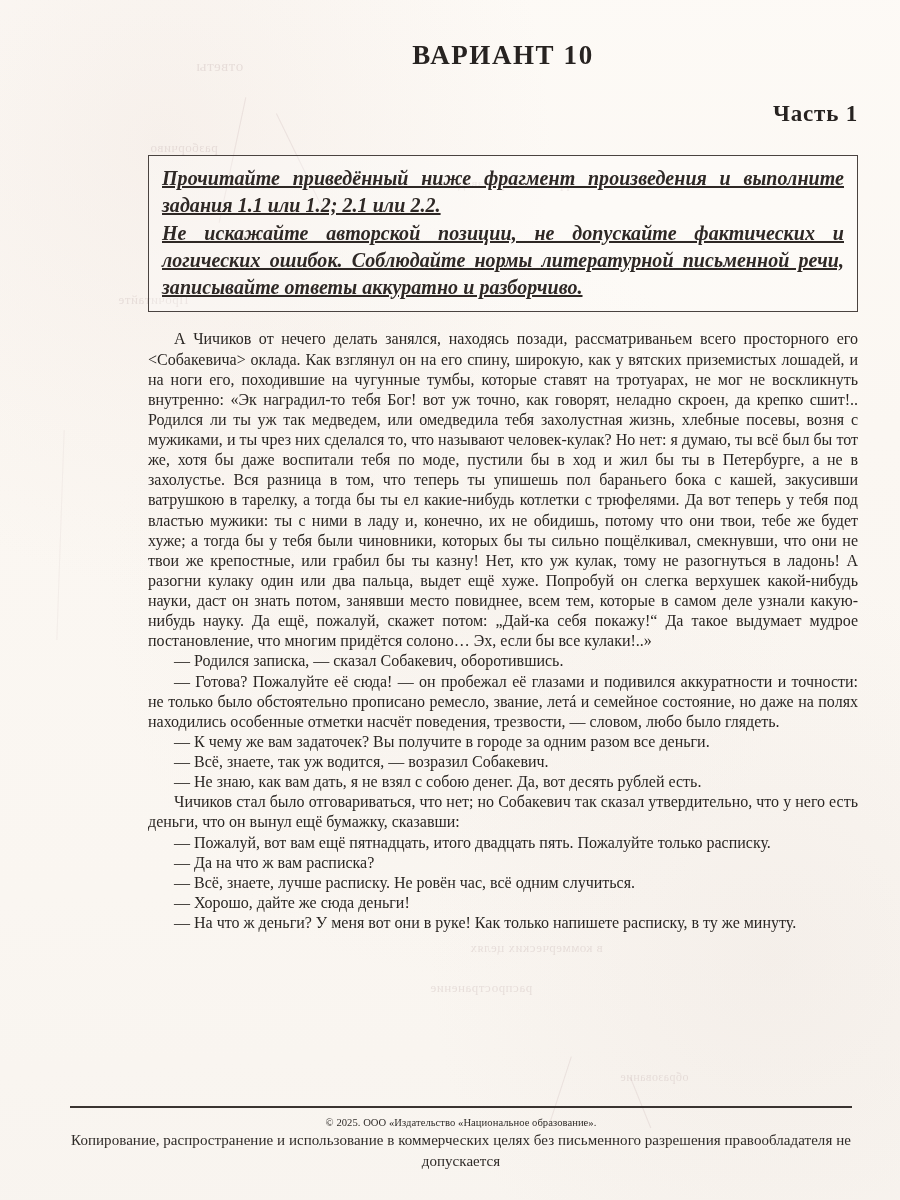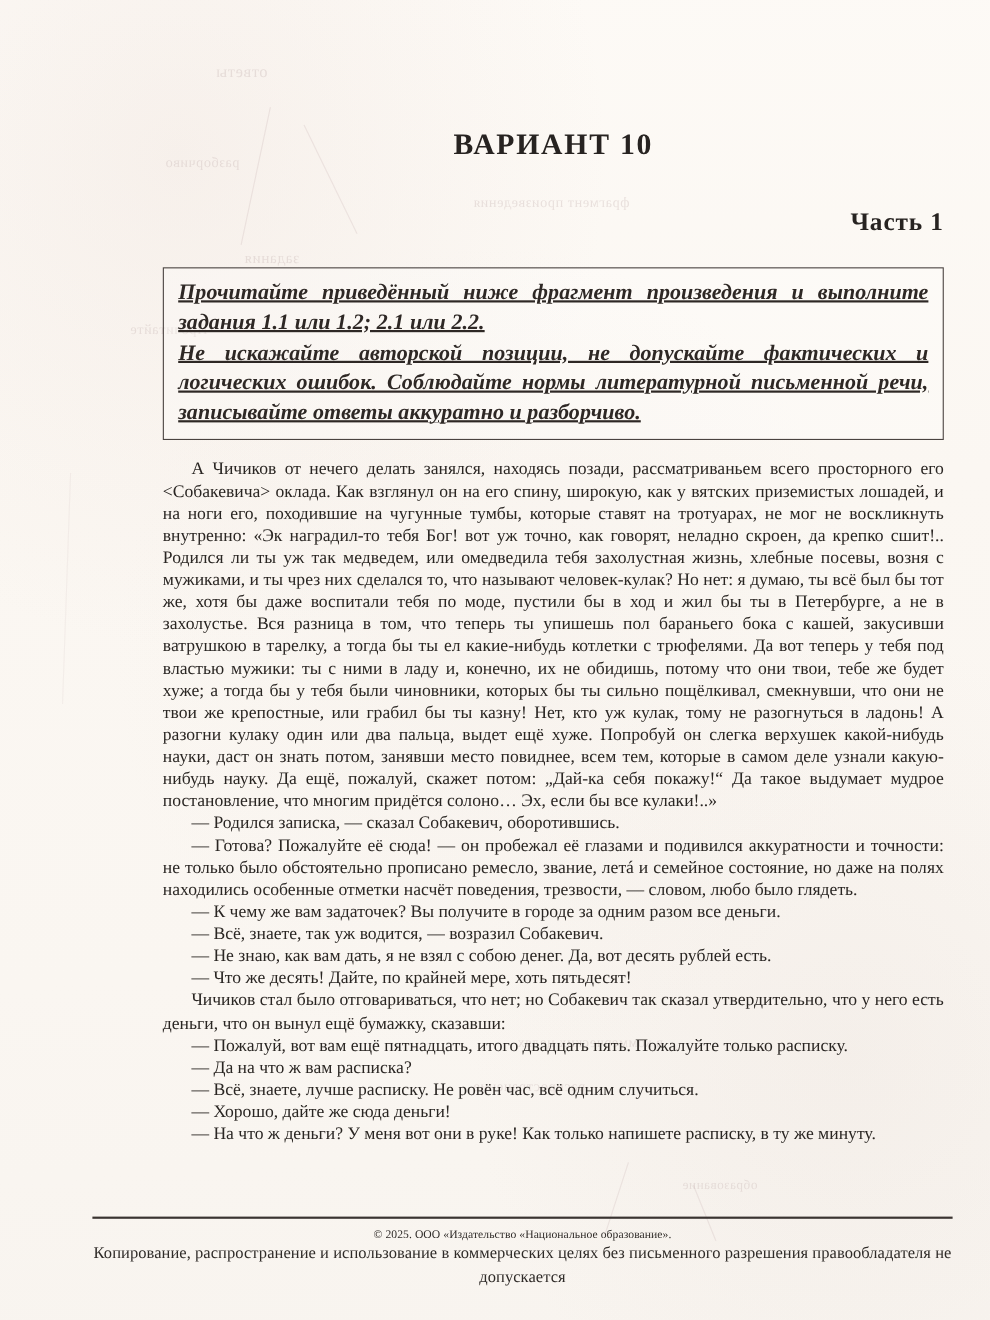--- a/index.html
+++ b/index.html
@@ -60,22 +60,22 @@
 
   .content {
     position: absolute;
     left: 148px;
     top: 0;
     width: 710px;
   }
 
   
   .variant-title {
-    margin: 12px;
-    padding-top: 104px;
+    margin: 0;
+    padding-top: 40px;
     text-align: center;
     font-size: 27px;
     font-weight: bold;
     letter-spacing: 1.6px;
     color: #272321;
   }
   .part-title {
     margin: 0;
     padding-top: 30px;
     text-align: right;
@@ -116,21 +116,21 @@
   .body-text p {
     margin: 0;
     text-indent: 26px;
     text-align: justify;
   }
   .body-text p.last-line { text-align: left; }
 
   
   .footer {
     position: absolute;
-    left: 84px;
+    left: 70px;
     top: 1106px;
     width: 782px;
   }
   .footer-rule {
     height: 1.5px;
     background: #3a3431;
     width: 100%;
   }
   .footer-line {
     text-align: center;
@@ -172,21 +172,20 @@
       <p>Не искажайте авторской позиции, не допускайте фактических и логических ошибок. Соблюдайте нормы литературной письменной речи, записывайте ответы аккуратно и разборчиво.</p>
     </div>
 
     <div class="body-text">
       <p>А Чичиков от нечего делать занялся, находясь позади, рассматриваньем всего просторного его &lt;Собакевича&gt; оклада. Как взглянул он на его спину, широкую, как у вятских приземистых лошадей, и на ноги его, походившие на чугунные тумбы, которые ставят на тротуарах, не мог не воскликнуть внутренно: «Эк наградил-то тебя Бог! вот уж точно, как говорят, неладно скроен, да крепко сшит!.. Родился ли ты уж так медведем, или омедведила тебя захолустная жизнь, хлебные посевы, возня с мужиками, и ты чрез них сделался то, что называют человек-кулак? Но нет: я думаю, ты всё был бы тот же, хотя бы даже воспитали тебя по моде, пустили бы в ход и жил бы ты в Петербурге, а не в захолустье. Вся разница в том, что теперь ты упишешь пол бараньего бока с кашей, закусивши ватрушкою в тарелку, а тогда бы ты ел какие-нибудь котлетки с трюфелями. Да вот теперь у тебя под властью мужики: ты с ними в ладу и, конечно, их не обидишь, потому что они твои, тебе же будет хуже; а тогда бы у тебя были чиновники, которых бы ты сильно пощёлкивал, смекнувши, что они не твои же крепостные, или грабил бы ты казну! Нет, кто уж кулак, тому не разогнуться в ладонь! А разогни кулаку один или два пальца, выдет ещё хуже. Попробуй он слегка верхушек какой-нибудь науки, даст он знать потом, занявши место повиднее, всем тем, которые в самом деле узнали какую-нибудь науку. Да ещё, пожалуй, скажет потом: „Дай-ка себя покажу!“ Да такое выдумает мудрое постановление, что многим придётся солоно… Эх, если бы все кулаки!..»</p>
       <p>— Родился записка, — сказал Собакевич, оборотившись.</p>
       <p>— Готова? Пожалуйте её сюда! — он пробежал её глазами и подивился аккуратности и точности: не только было обстоятельно прописано ремесло, звание, летá и семейное состояние, но даже на полях находились особенные отметки насчёт поведения, трезвости, — словом, любо было глядеть.</p>
       <p>— К чему же вам задаточек? Вы получите в городе за одним разом все деньги.</p>
       <p>— Всё, знаете, так уж водится, — возразил Собакевич.</p>
       <p>— Не знаю, как вам дать, я не взял с собою денег. Да, вот десять рублей есть.</p>
-      <p>— Что же десять! Дайте, по крайней мере, хоть пятьдесят!</p>
       <p>Чичиков стал было отговариваться, что нет; но Собакевич так сказал утвердительно, что у него есть деньги, что он вынул ещё бумажку, сказавши:</p>
       <p>— Пожалуй, вот вам ещё пятнадцать, итого двадцать пять. Пожалуйте только расписку.</p>
       <p>— Да на что ж вам расписка?</p>
       <p>— Всё, знаете, лучше расписку. Не ровён час, всё одним случиться.</p>
       <p>— Хорошо, дайте же сюда деньги!</p>
       <p class="last-line">— На что ж деньги? У меня вот они в руке! Как только напишете расписку, в ту же минуту.</p>
     </div>
 
   </div>
 

